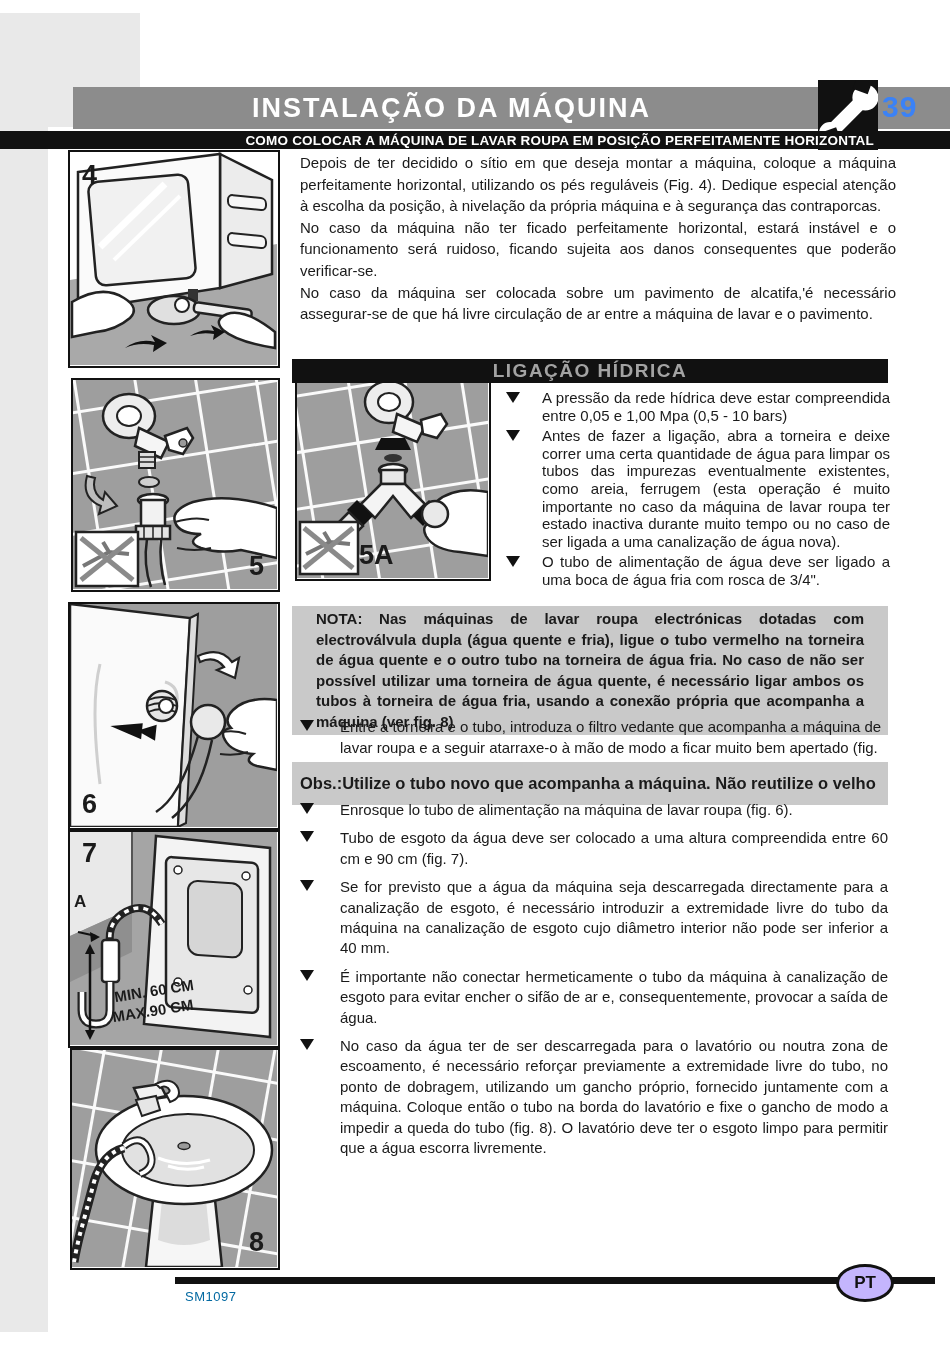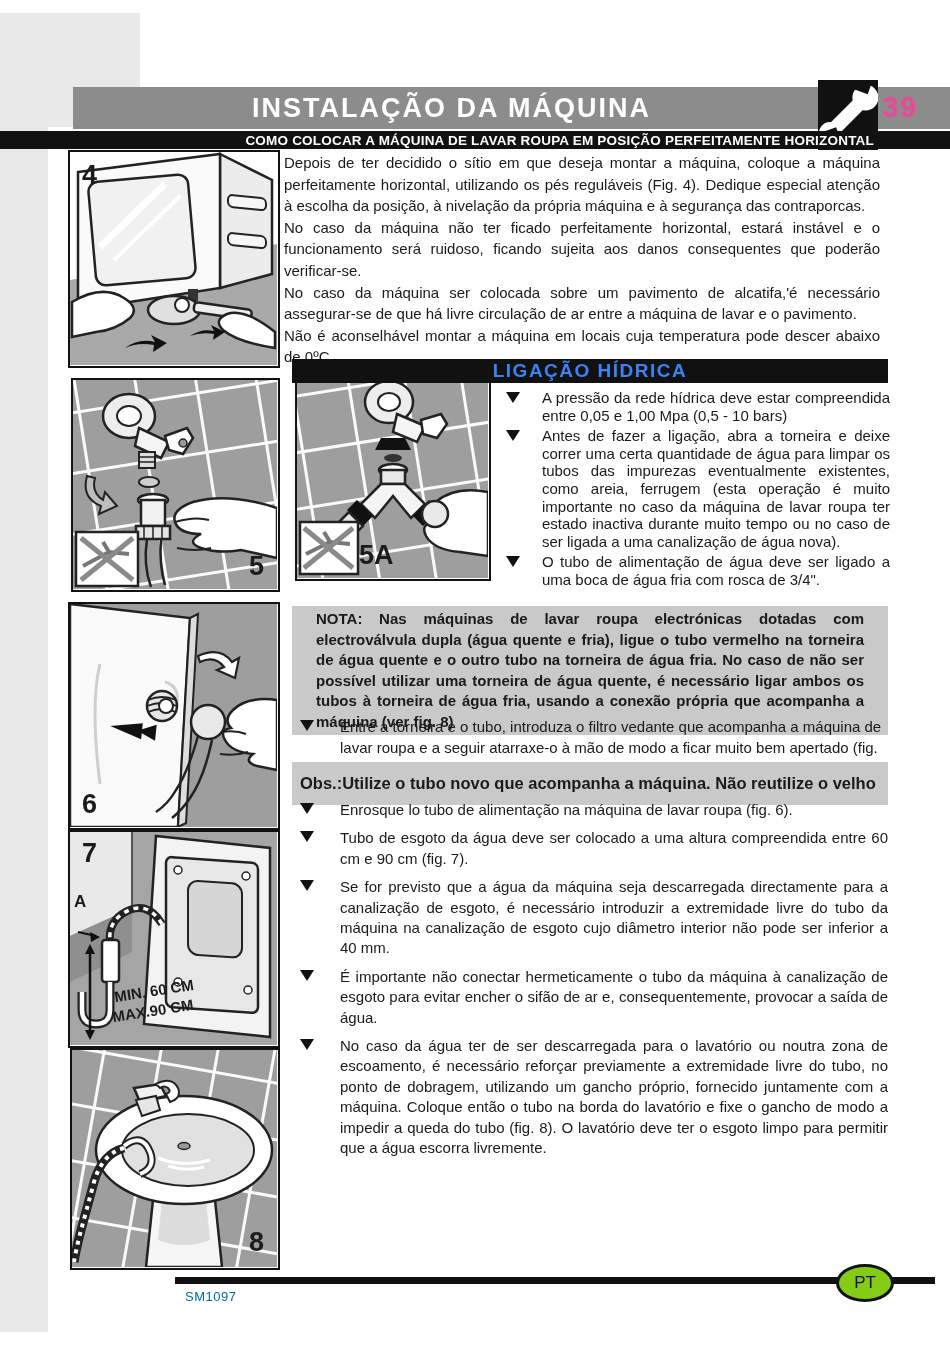--- a/index.html
+++ b/index.html
@@ -14,42 +14,42 @@
   .left-strip{left:0;top:127px;width:48px;height:1205px;background:#e9e9e9;}
 
   
   .header-bar{left:73px;top:87px;width:877px;height:42px;background:#8c8c8c;}
   .header-title{
     width:100%;height:100%;display:flex;align-items:center;justify-content:center;
     padding-right:120px;box-sizing:border-box;
     color:#fff;font-weight:bold;font-size:27px;letter-spacing:2px;
   }
   .wrench-box{left:818px;top:80px;width:60px;height:70px;background:#111;}
-  .page-number{left:882px;top:90px;color:#ec4899;font-weight:bold;font-size:30px;letter-spacing:1px;}
+  .page-number{left:882px;top:90px;color:#3b82f6;font-weight:bold;font-size:30px;letter-spacing:1px;}
   .sub-bar{
     left:0;top:131px;width:950px;height:18px;background:#111;
     display:flex;align-items:center;justify-content:flex-end;
     padding-right:76px;box-sizing:border-box;
   }
   .sub-bar span{color:#fff;font-weight:bold;font-size:13.5px;letter-spacing:0.2px;white-space:nowrap;}
 
   
   .fig{border:2.5px solid #111;box-sizing:border-box;background:#fff;overflow:hidden;}
   .fig svg{display:block;}
   .fig-label{position:absolute;font-weight:bold;font-size:27px;color:#1b1b1b;}
   .fig7-anno{position:absolute;font-weight:bold;color:#1b1b1b;}
 
   
-  .intro{left:284px;top:152px;width:596px;font-size:15px;line-height:21.6px;text-align:justify;}
+  .intro{left:300px;top:152px;width:596px;font-size:15px;line-height:21.6px;text-align:justify;}
   .intro p{margin:0;}
   .section-bar{
     left:292px;top:359px;width:596px;height:24px;background:#111;
     display:flex;align-items:center;justify-content:center;
   }
-  .section-bar span{color:#3b82f6;font-weight:bold;font-size:19px;letter-spacing:1.5px;}
+  .section-bar span{color:#a3a3a3;font-weight:bold;font-size:19px;letter-spacing:1.5px;}
 
   .bullets-top{left:498px;top:389px;width:392px;font-size:15px;line-height:17.6px;text-align:justify;}
   .bullets-top .bullet{position:relative;padding-left:44px;margin-bottom:3px;}
 
   .bullet-marker{
     position:absolute;left:8px;top:3px;width:0;height:0;
     border-left:7px solid transparent;border-right:7px solid transparent;border-top:11px solid #111;
   }
 
   .nota-box{
@@ -63,22 +63,22 @@
     left:292px;top:762px;width:596px;height:43px;background:#c9c9c9;
     display:flex;align-items:center;padding-left:8px;box-sizing:border-box;
     font-weight:bold;font-size:16.5px;
   }
   .bullets-bottom{left:292px;top:800px;width:596px;font-size:15px;line-height:20.4px;text-align:justify;}
   .bullets-bottom .bullet{position:relative;padding-left:48px;margin-bottom:8px;}
 
   
   .footer-line{left:175px;top:1277px;width:760px;height:7px;background:#111;}
   .pt-badge{
-    left:836px;top:1264px;width:52px;height:32px;background:#84cc16;border:3px solid #111;border-radius:50%;
-    display:flex;align-items:center;justify-content:center;font-weight:normal;font-size:17px;color:#111;
+    left:836px;top:1264px;width:52px;height:32px;background:#c4b5fd;border:3px solid #111;border-radius:50%;
+    display:flex;align-items:center;justify-content:center;font-weight:bold;font-size:17px;color:#111;
   }
   .doc-code{left:185px;top:1289px;font-size:13px;color:#0369a1;letter-spacing:0.5px;}
 </style>
 </head>
 <body>
 
 <div class="abs corner-block"></div>
 <div class="abs left-strip"></div>
 
 <div class="abs header-bar">
@@ -307,21 +307,20 @@
     <path d="M52,98 q-22,6 -30,34 q-8,30 -14,52 q-4,16 -6,28" stroke="#222" stroke-width="9" fill="none"></path>
     <path d="M52,98 q-22,6 -30,34 q-8,30 -14,52 q-4,16 -6,28" stroke="#fff" stroke-width="4" stroke-dasharray="4 5" fill="none"></path>
   </svg>
   <div class="fig-label" style="right:14px;bottom:10px;">8</div>
 </div>
 
 <div class="abs intro">
   <p>Depois de ter decidido o sítio em que deseja montar a máquina, coloque a máquina perfeitamente horizontal, utilizando os pés reguláveis (Fig. 4). Dedique especial atenção à escolha da posição, à nivelação da própria máquina e à segurança das contraporcas.</p>
   <p>No caso da máquina não ter ficado perfeitamente horizontal, estará instável e o funcionamento será ruidoso, ficando sujeita aos danos consequentes que poderão verificar-se.</p>
   <p>No caso da máquina ser colocada sobre um pavimento de alcatifa,'é necessário assegurar-se de que há livre circulação de ar entre a máquina de lavar e o pavimento.</p>
-  <p>Não é aconselhável montar a máquina em locais cuja temperatura pode descer abaixo de 0ºC.</p>
 </div>
 
 <div class="abs section-bar">
   <span>LIGAÇÃO HÍDRICA</span>
 </div>
 
 <div class="abs bullets-top">
   <div class="bullet">
     <span class="bullet-marker"></span>
     <span>A pressão da rede hídrica deve estar compreendida entre 0,05 e 1,00 Mpa (0,5 - 10 bars)</span>

